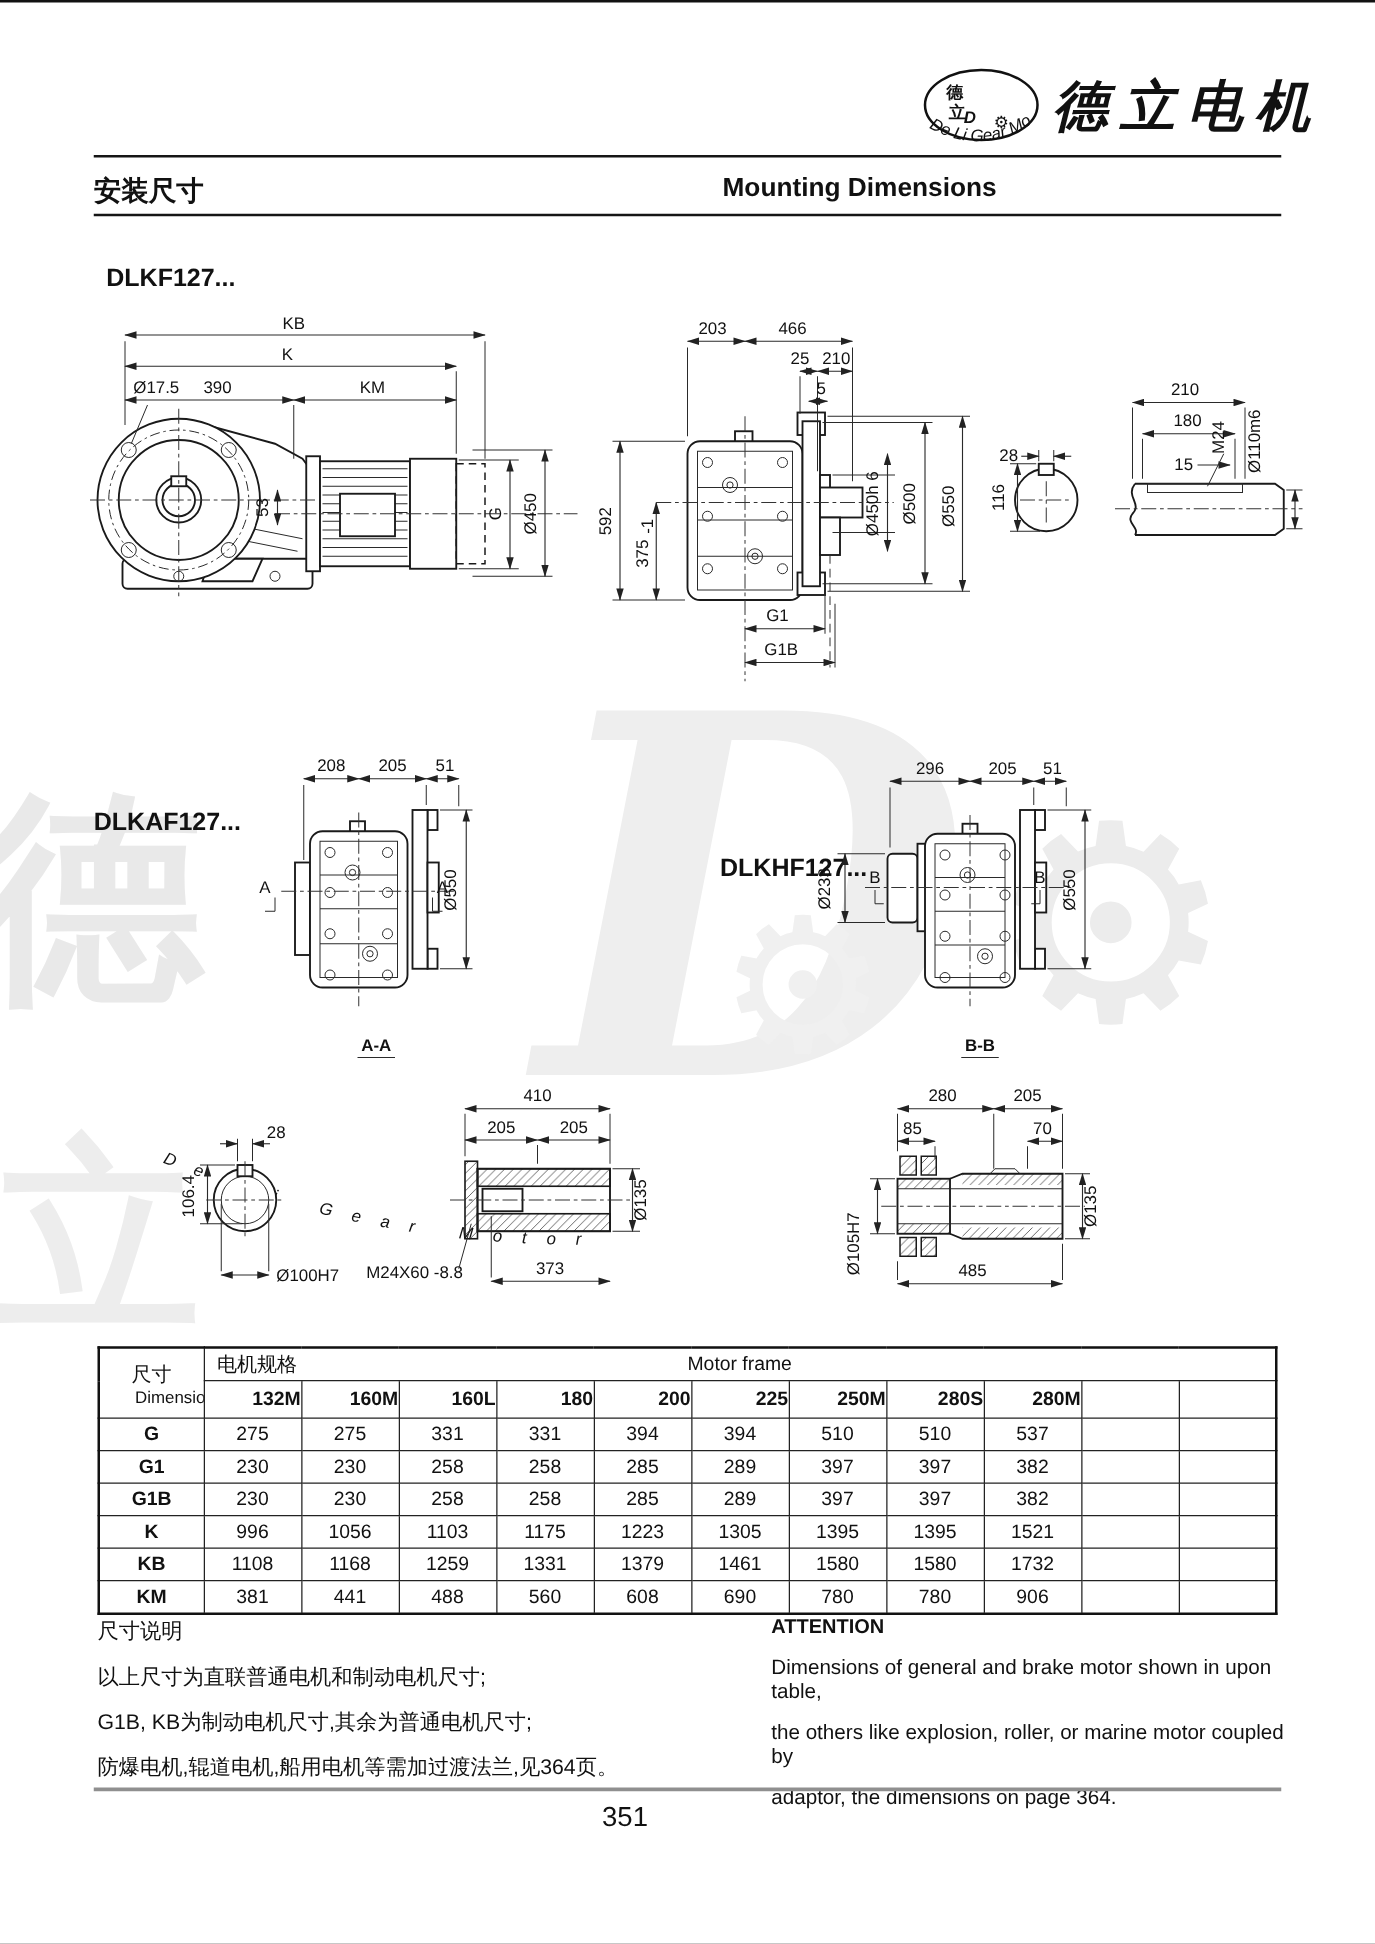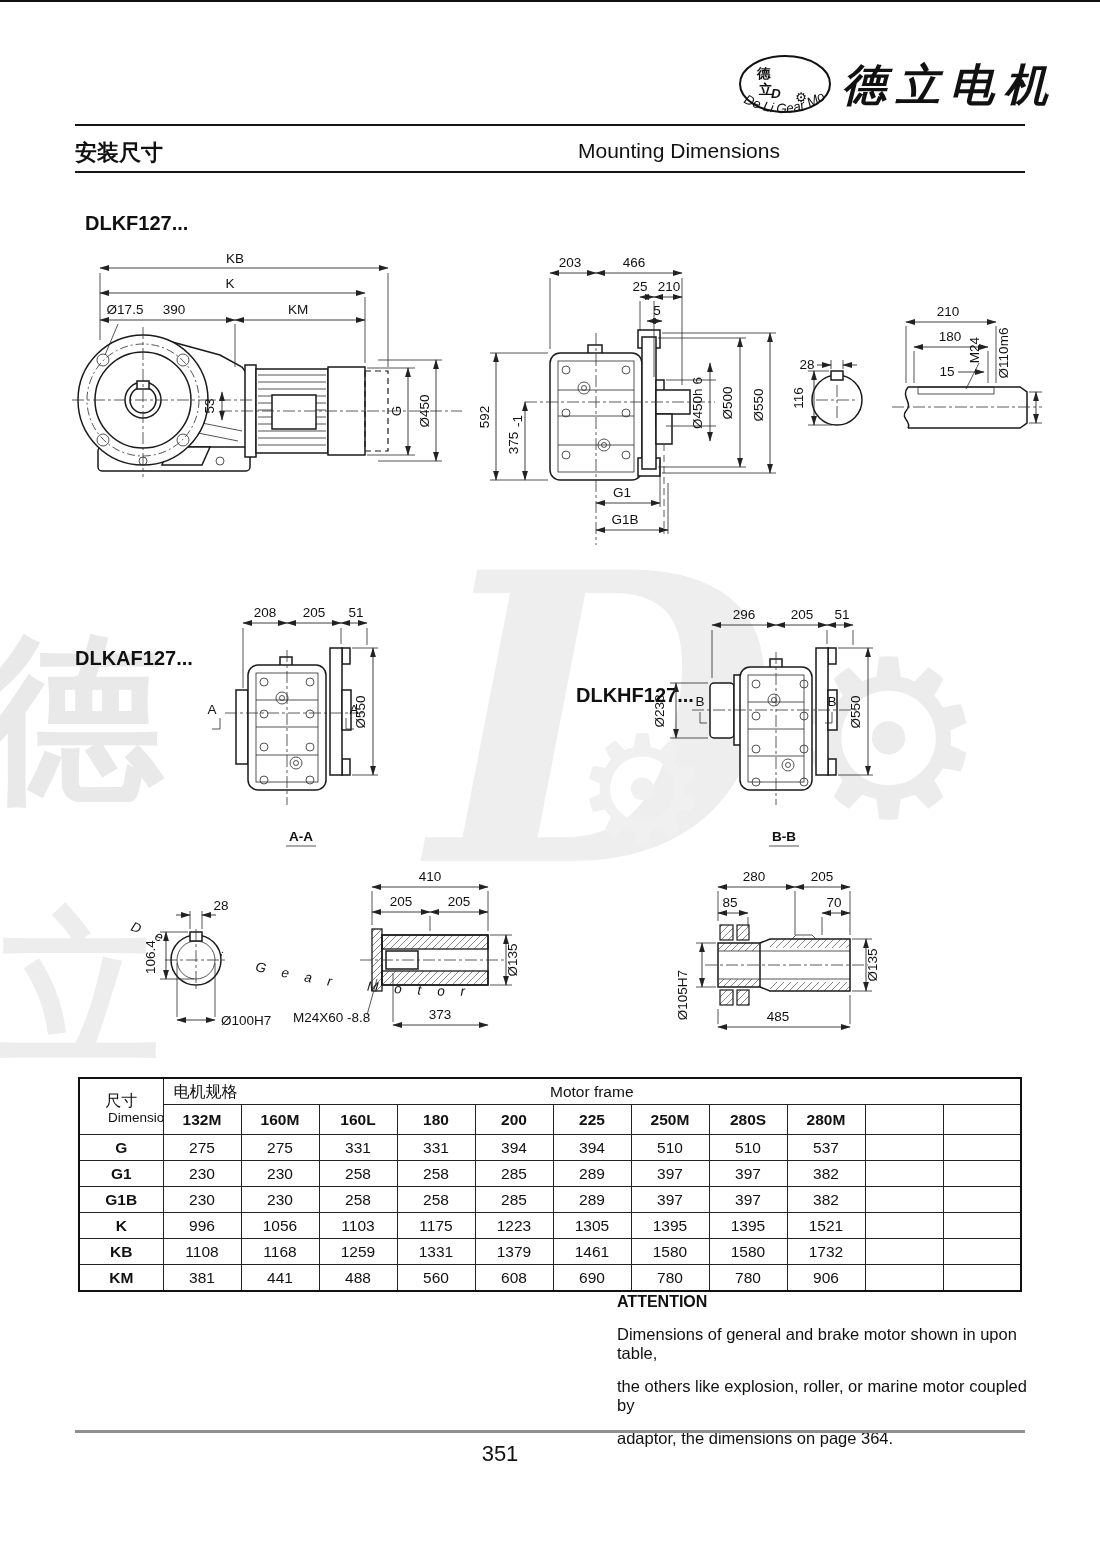--- a/index.html
+++ b/index.html
@@ -8,21 +8,21 @@
   .abs{position:absolute;}
   .topedge{left:0;top:0;width:1100px;height:2px;background:#111;}
   
   .brand{left:842px;top:56px;font-family:"DejaVu Serif",serif;font-weight:700;font-style:italic;
          font-size:44px;letter-spacing:10px;color:#111;}
   .rule{left:75px;width:950px;background:#151515;}
   .rule1{top:124px;height:2px;}
   .rule2{top:171px;height:2px;}
   .rule3{top:1430px;height:3px;background:#8f8f8f;}
   .title-zh{left:75px;top:138px;font-size:22px;font-weight:600;}
-  .title-en{left:578px;top:139px;font-size:21px;font-weight:400;}
+  .title-en{left:578px;top:139px;font-size:21px;font-weight:700;}
   .model{font-size:20px;font-weight:700;}
   .lbl-dlkf{left:85px;top:212px;text-align:right;}
   .lbl-dlkaf{left:75px;top:647px;}
   .lbl-dlkhf{left:576px;top:684px;}
   
   .wm{color:#ebebeb;font-family:"DejaVu Serif",serif;z-index:0;user-select:none;}
   .wm-c1{left:-18px;top:600px;font-size:180px;font-weight:700;color:#e9e9e9;}
   .wm-c2{left:-5px;top:880px;font-size:165px;font-weight:700;color:#ededed;}
   .wm-d{left:430px;top:520px;font-size:400px;font-style:italic;font-weight:700;color:#eeeeee;line-height:1;}
   .wm-g1{left:790px;top:630px;font-size:220px;color:#ececec;font-family:"DejaVu Sans",sans-serif;line-height:1;}
@@ -37,21 +37,21 @@
   .thin{stroke:#2a2a2a;stroke-width:0.8;fill:none;}
   .dim{stroke:#2a2a2a;stroke-width:0.9;fill:none;}
   .cl{stroke:#333;stroke-width:0.8;stroke-dasharray:12 3 3 3;fill:none;}
   .dsh{stroke:#1a1a1a;stroke-width:1.2;stroke-dasharray:6 4;fill:none;}
   .bcl{stroke:#333;stroke-width:0.8;stroke-dasharray:7 4;fill:none;}
   
   .dimtable{left:78px;top:1077px;}
   table{border-collapse:collapse;table-layout:fixed;width:944px;border:2px solid #111;}
   th,td{border:1px solid #222;text-align:center;padding:0;font-size:15.5px;overflow:hidden;}
   thead .grow th{height:25px;}
-  thead .crow th{height:29px;font-weight:700;}
+  thead .crow th{height:29px;font-weight:700;text-align:right;}
   tbody td{height:25px;font-weight:400;}
   td.rl{font-weight:700;}
   th.corner{font-weight:400;}
   .corner .czh{font-size:16px;font-weight:500;display:block;line-height:19px;padding-top:3px;}
   .corner .cen{font-size:13.5px;display:block;line-height:16px;margin-left:28px;}
   th.group{position:relative;font-weight:400;}
   .gzh{position:absolute;left:10px;top:3px;font-size:16px;font-weight:500;}
   .gen{font-size:15.5px;}
   
   .notes-zh{left:78px;top:1293px;width:500px;font-size:17px;}
@@ -628,20 +628,26 @@
             <td>780</td>
             <td>780</td>
             <td>906</td>
             <td></td>
             <td></td>
           </tr>
         </tbody>
     </table>
   </div>
 
+  <div class="abs notes-zh layer1">
+    <div class="nt">尺寸说明</div>
+    <div class="nl">以上尺寸为直联普通电机和制动电机尺寸;</div>
+    <div class="nl">G1B, KB为制动电机尺寸,其余为普通电机尺寸;</div>
+    <div class="nl">防爆电机,辊道电机,船用电机等需加过渡法兰,见364页。</div>
+  </div>
   <div class="abs notes-en layer1">
     <div class="nt">ATTENTION</div>
     <div class="nl">Dimensions of general and brake motor shown in upon table,</div>
     <div class="nl">the others like explosion, roller, or marine motor coupled by</div>
     <div class="nl">adaptor, the dimensions on page 364.</div>
   </div>
 
   <div class="abs rule rule3 layer1"></div>
   <div class="abs pagenum layer1">351</div>
 </div>

